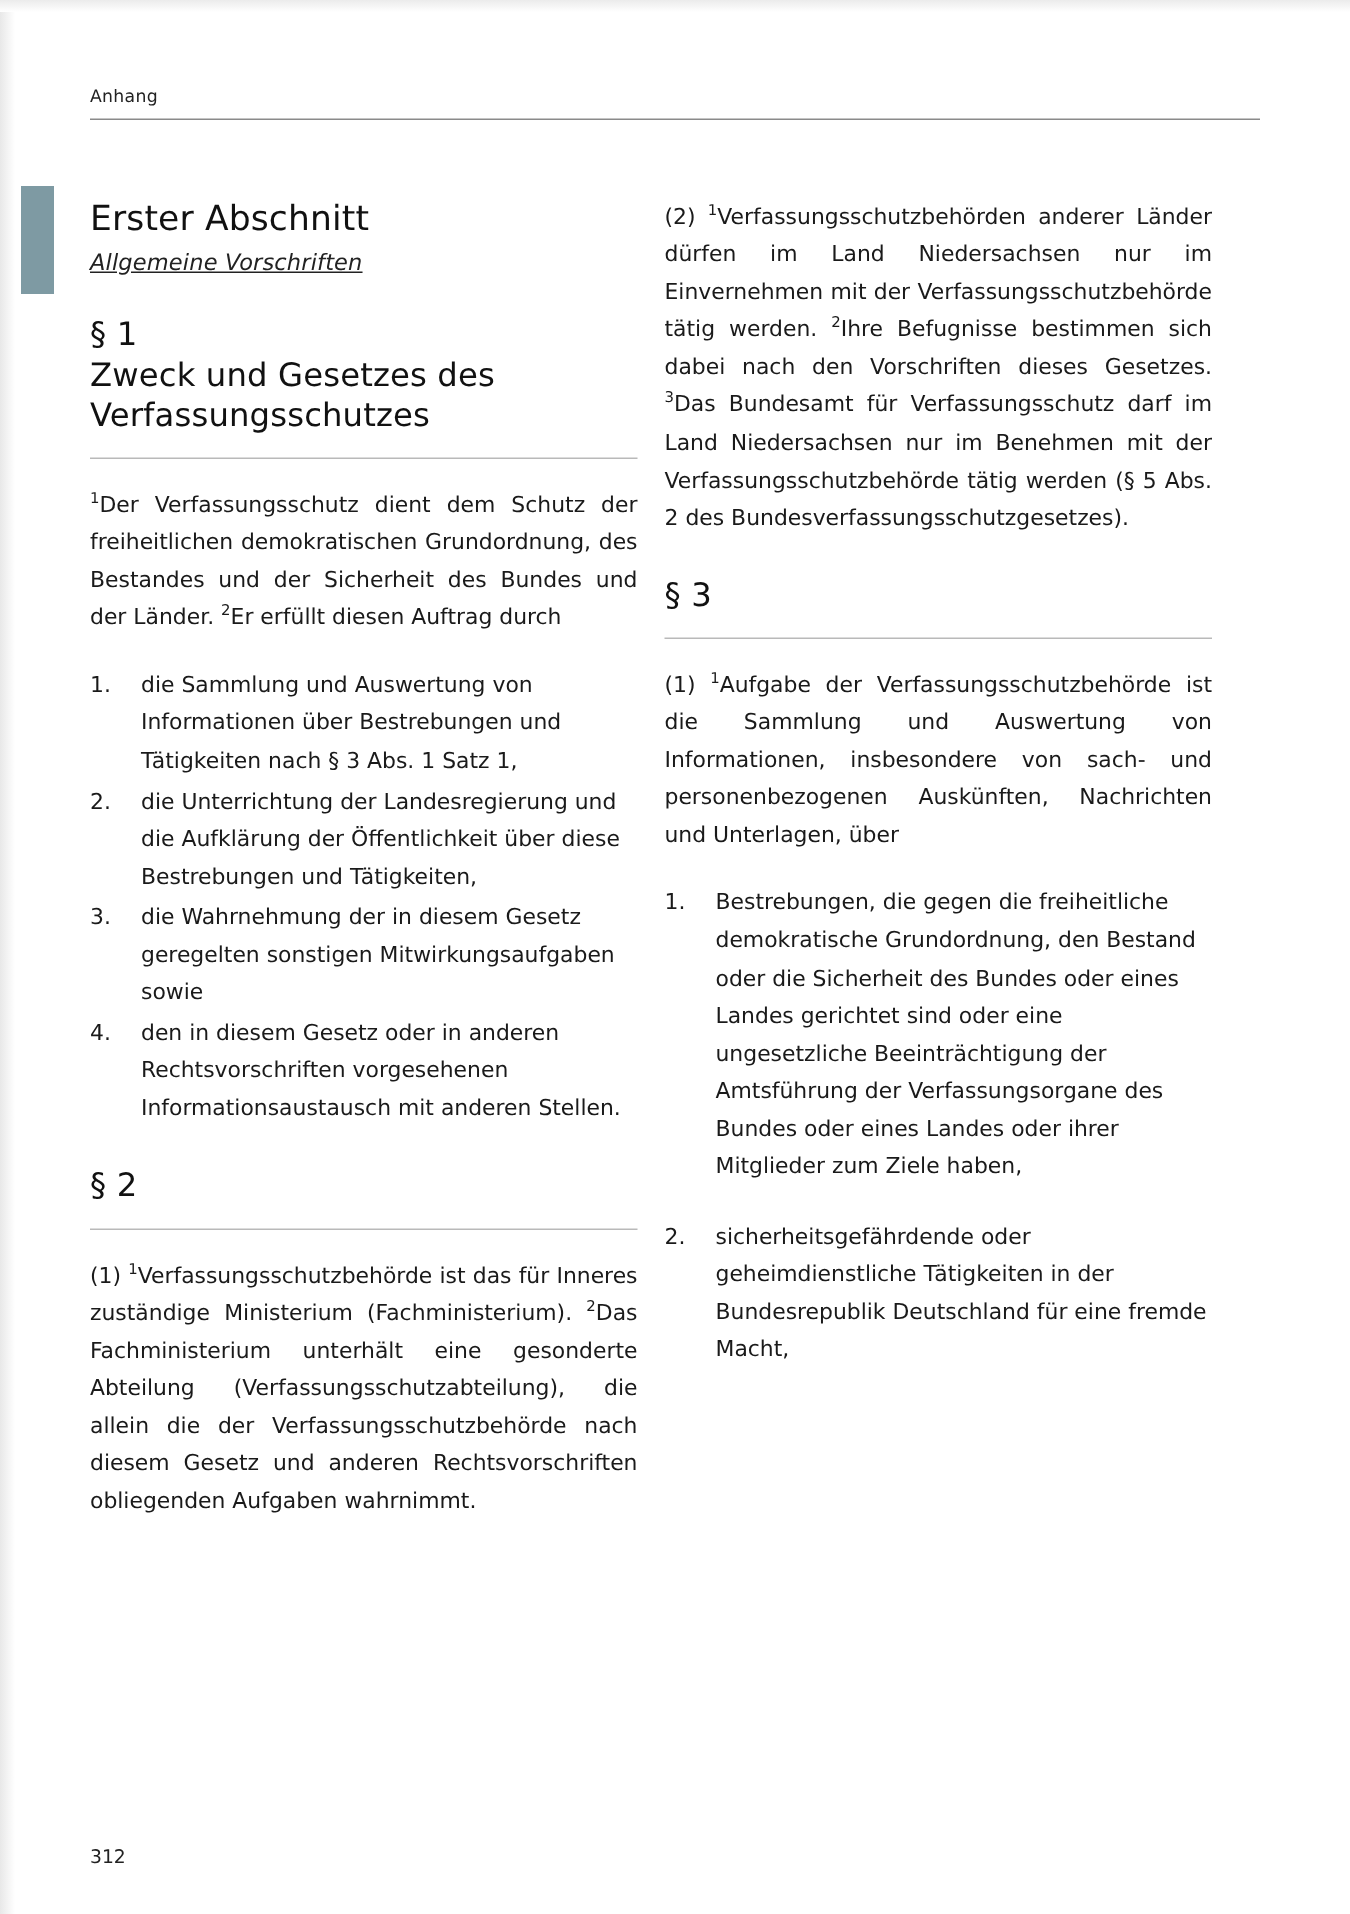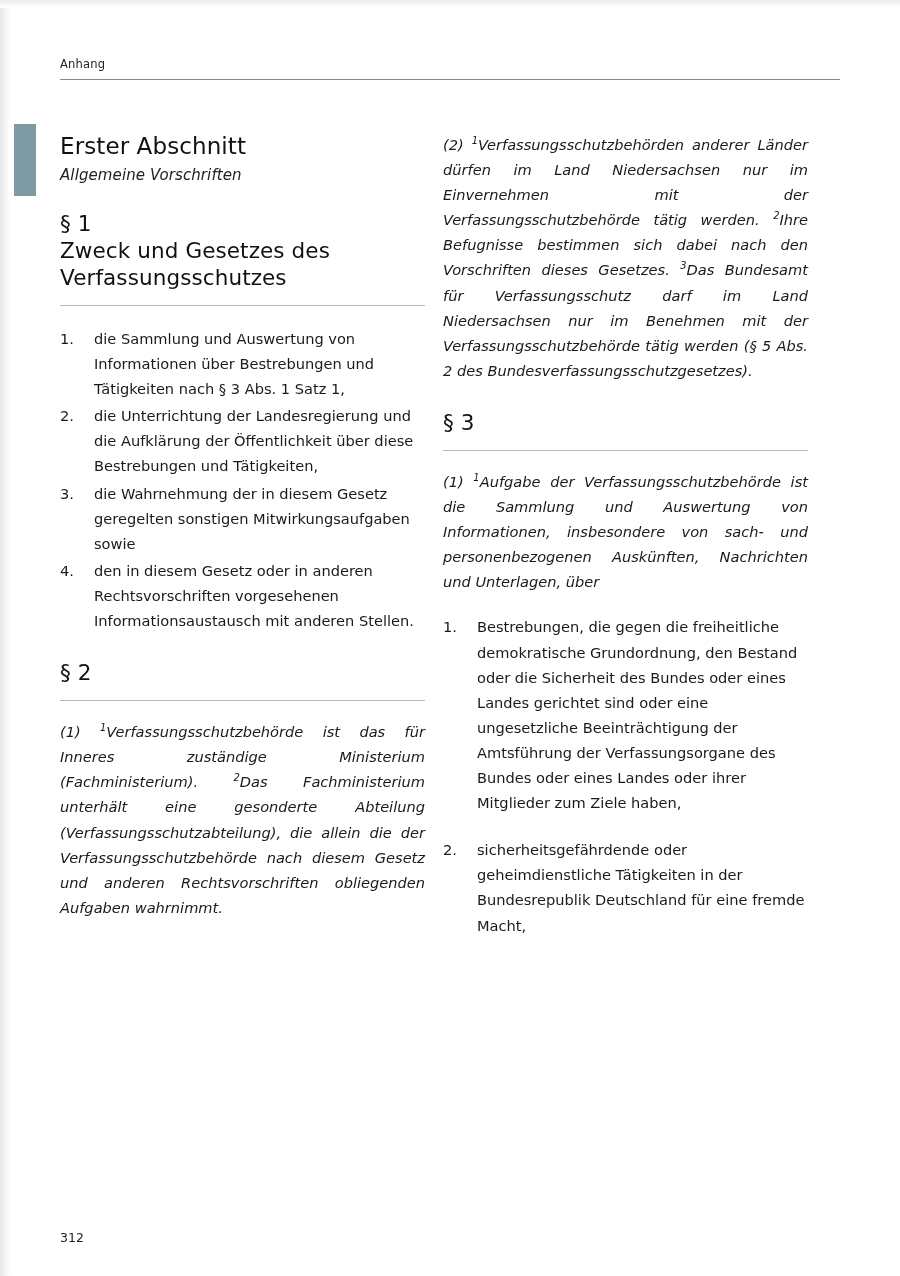--- a/index.html
+++ b/index.html
@@ -62,20 +62,21 @@
     line-height: 1.25;
     color: #111;
     letter-spacing: 0.1px;
   }
   .section-sub {
     font-size: 15px;
     font-style: italic;
     margin: 5px 0 16px 0;
     color: #222;
     letter-spacing: 0.1px;
+    text-decoration: underline;
   }
   h2.para-heading {
     font-size: 21.5px;
     font-weight: 400;
     margin: 0;
     line-height: 1.26;
     color: #111;
     letter-spacing: 0.1px;
   }
   .para-head-block {
@@ -86,21 +87,20 @@
     background: #b9b9b9;
     margin: 14px 0 0 0;
   }
   p.body-text {
     font-size: 14.6px;
     line-height: 1.72;
     margin: 18px 0 0 0;
     text-align: justify;
     color: #1a1a1a;
     hyphens: manual;
-    font-style: italic;
   }
   ol.num-list {
     margin: 20px 0 0 0;
     padding: 0;
     list-style: none;
   }
   ol.num-list > li {
     font-size: 14.6px;
     line-height: 1.72;
     position: relative;
@@ -158,20 +158,21 @@
 
     <h1 class="section-title">Erster Abschnitt</h1>
     <p class="section-sub">Allgemeine Vorschriften</p>
 
     <div class="para-head-block">
       <h2 class="para-heading">§ 1</h2>
       <h2 class="para-heading">Zweck und Gesetzes des Verfassungsschutzes</h2>
       <div class="rule"></div>
     </div>
 
+    <p class="body-text"><sup>1</sup><span>Der Verfassungsschutz dient dem Schutz der freiheitlichen demokratischen Grundordnung, des Bestandes und der Sicherheit des Bundes und der Länder. </span><sup>2</sup><span>Er erfüllt diesen Auftrag durch</span></p>
 
     <ol class="num-list">
       <li><span class="marker">1.</span><span>die Sammlung und Auswertung von Informationen über Bestrebungen und Tätigkeiten nach § 3 Abs. 1 Satz 1,</span></li>
       <li><span class="marker">2.</span><span>die Unterrichtung der Landesregierung und die Aufklärung der Öffentlichkeit über diese Bestrebungen und Tätigkeiten,</span></li>
       <li><span class="marker">3.</span><span>die Wahrnehmung der in diesem Gesetz geregelten sonstigen Mitwirkungsaufgaben sowie</span></li>
       <li><span class="marker">4.</span><span>den in diesem Gesetz oder in anderen Rechtsvorschriften vorgesehenen Informationsaustausch mit anderen Stellen.</span></li>
     </ol>
 
     <div class="para-head-block">
       <h2 class="para-heading">§ 2</h2>

